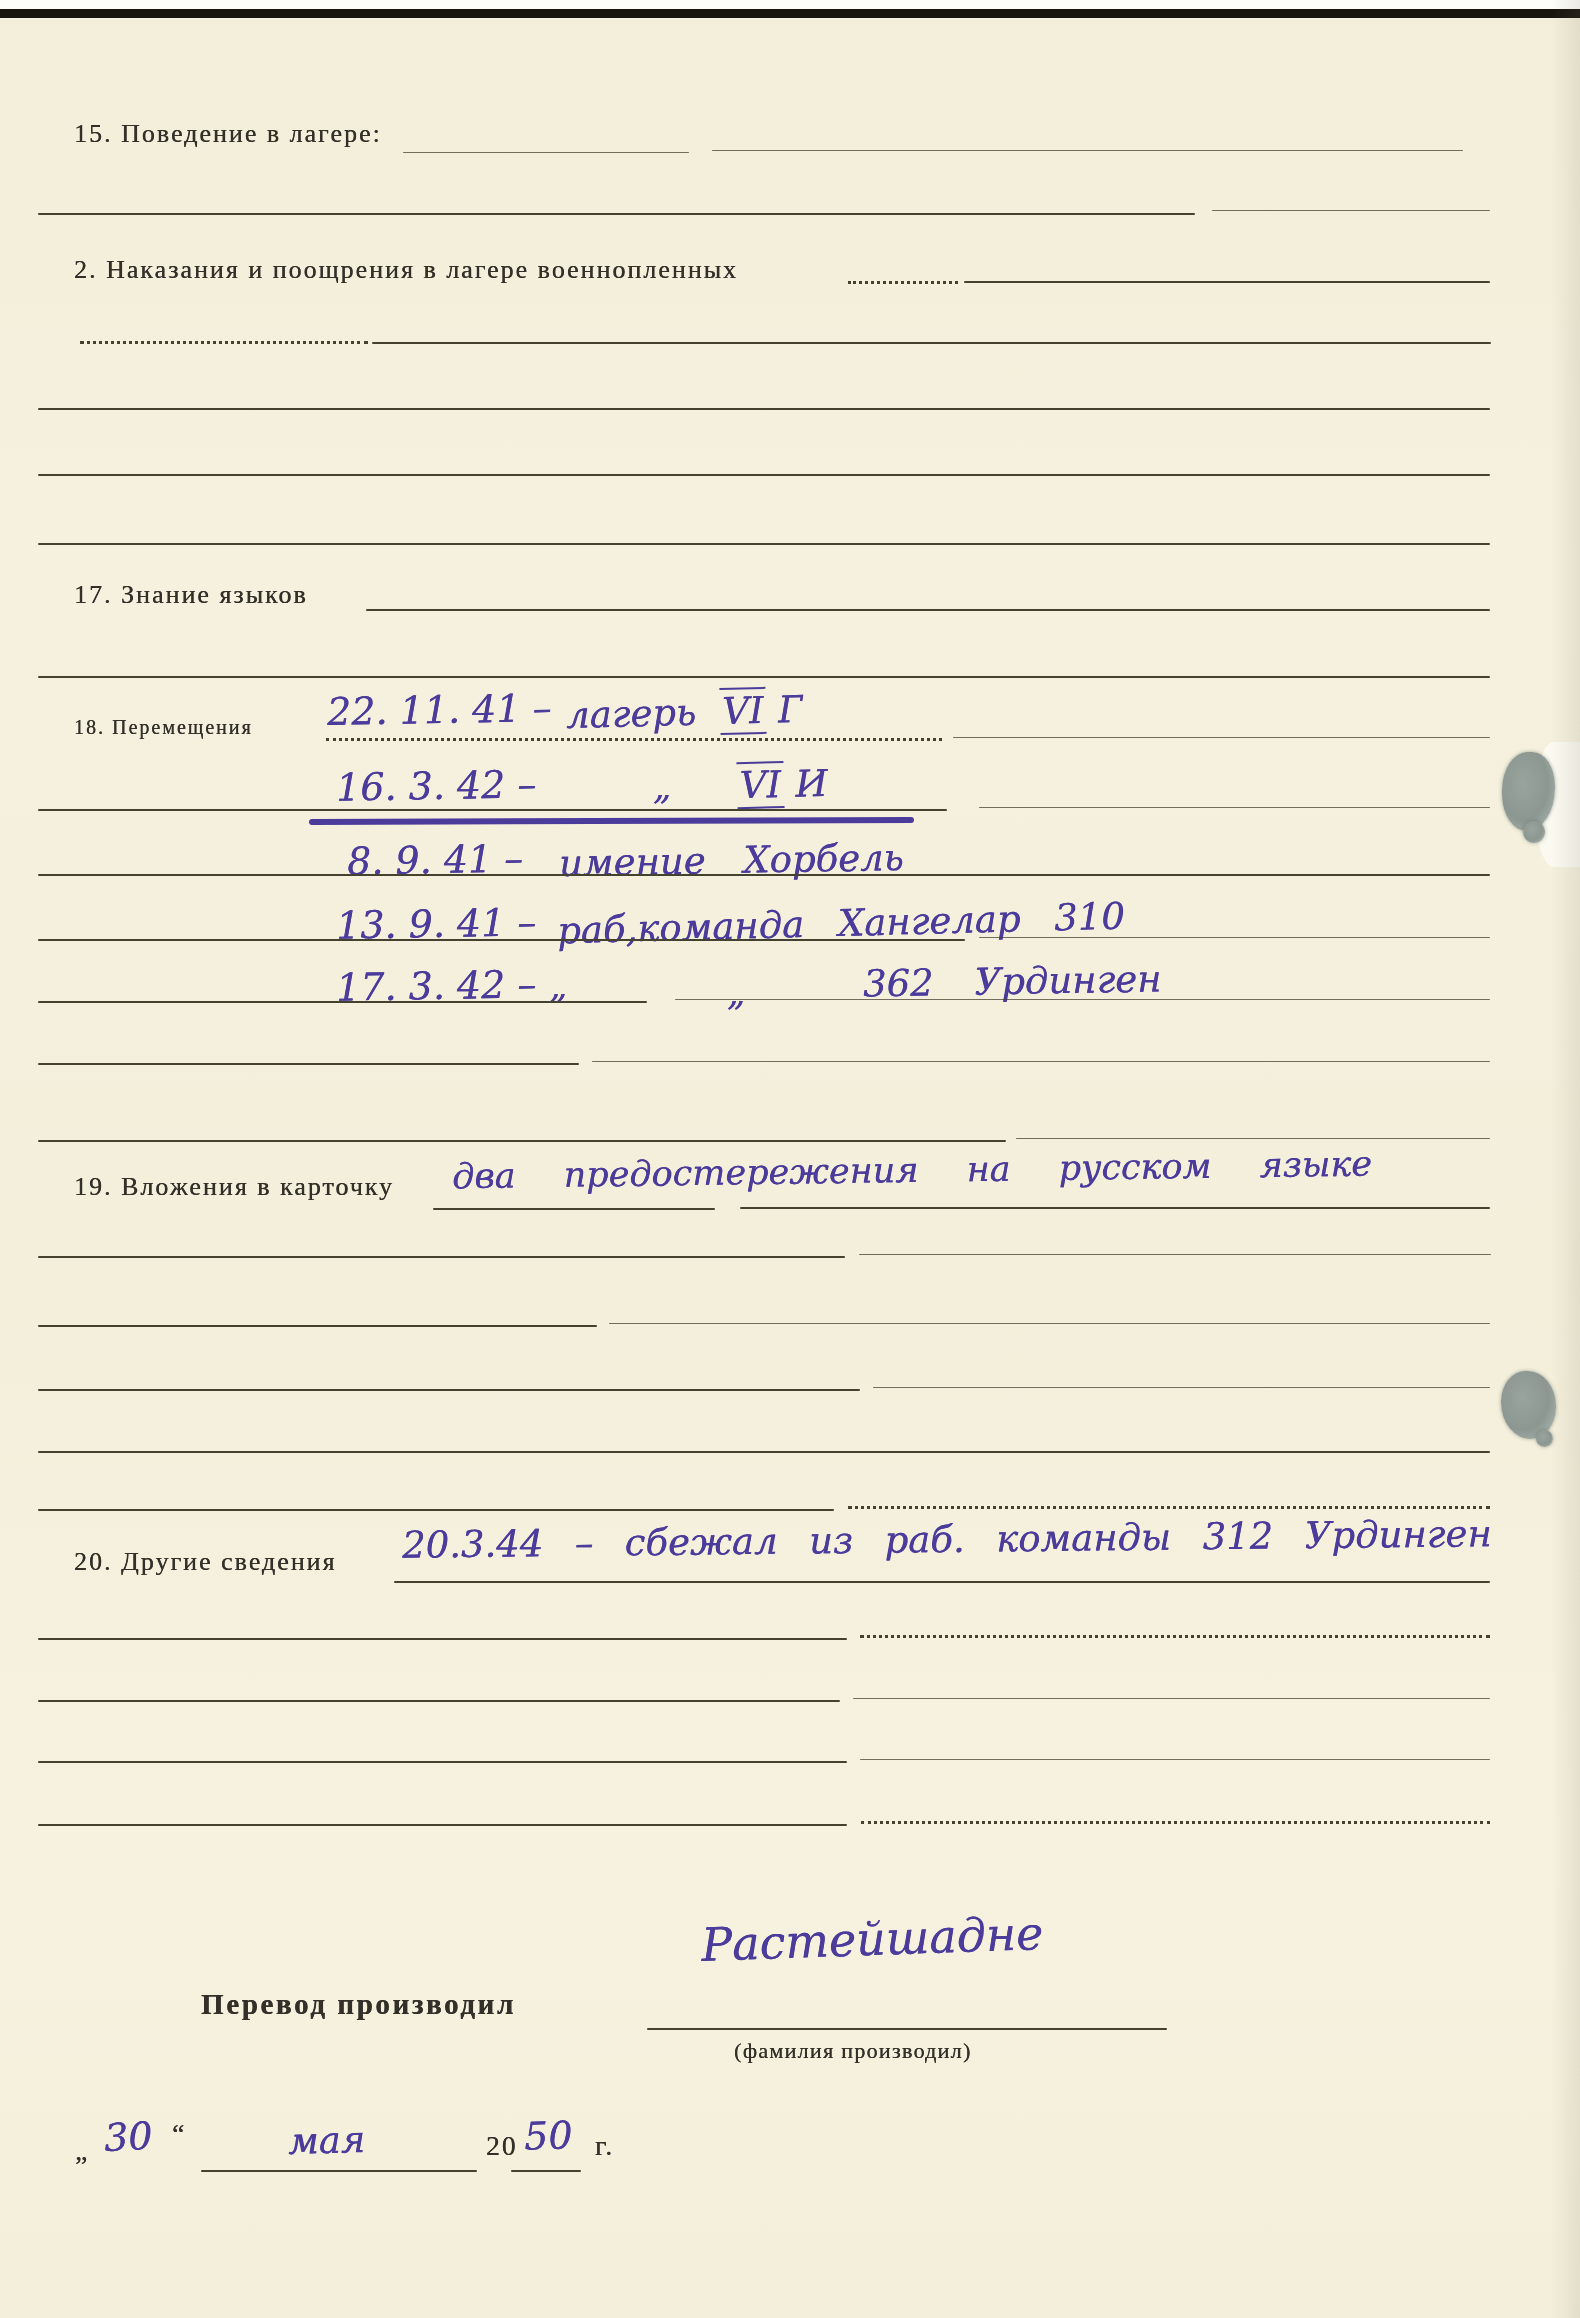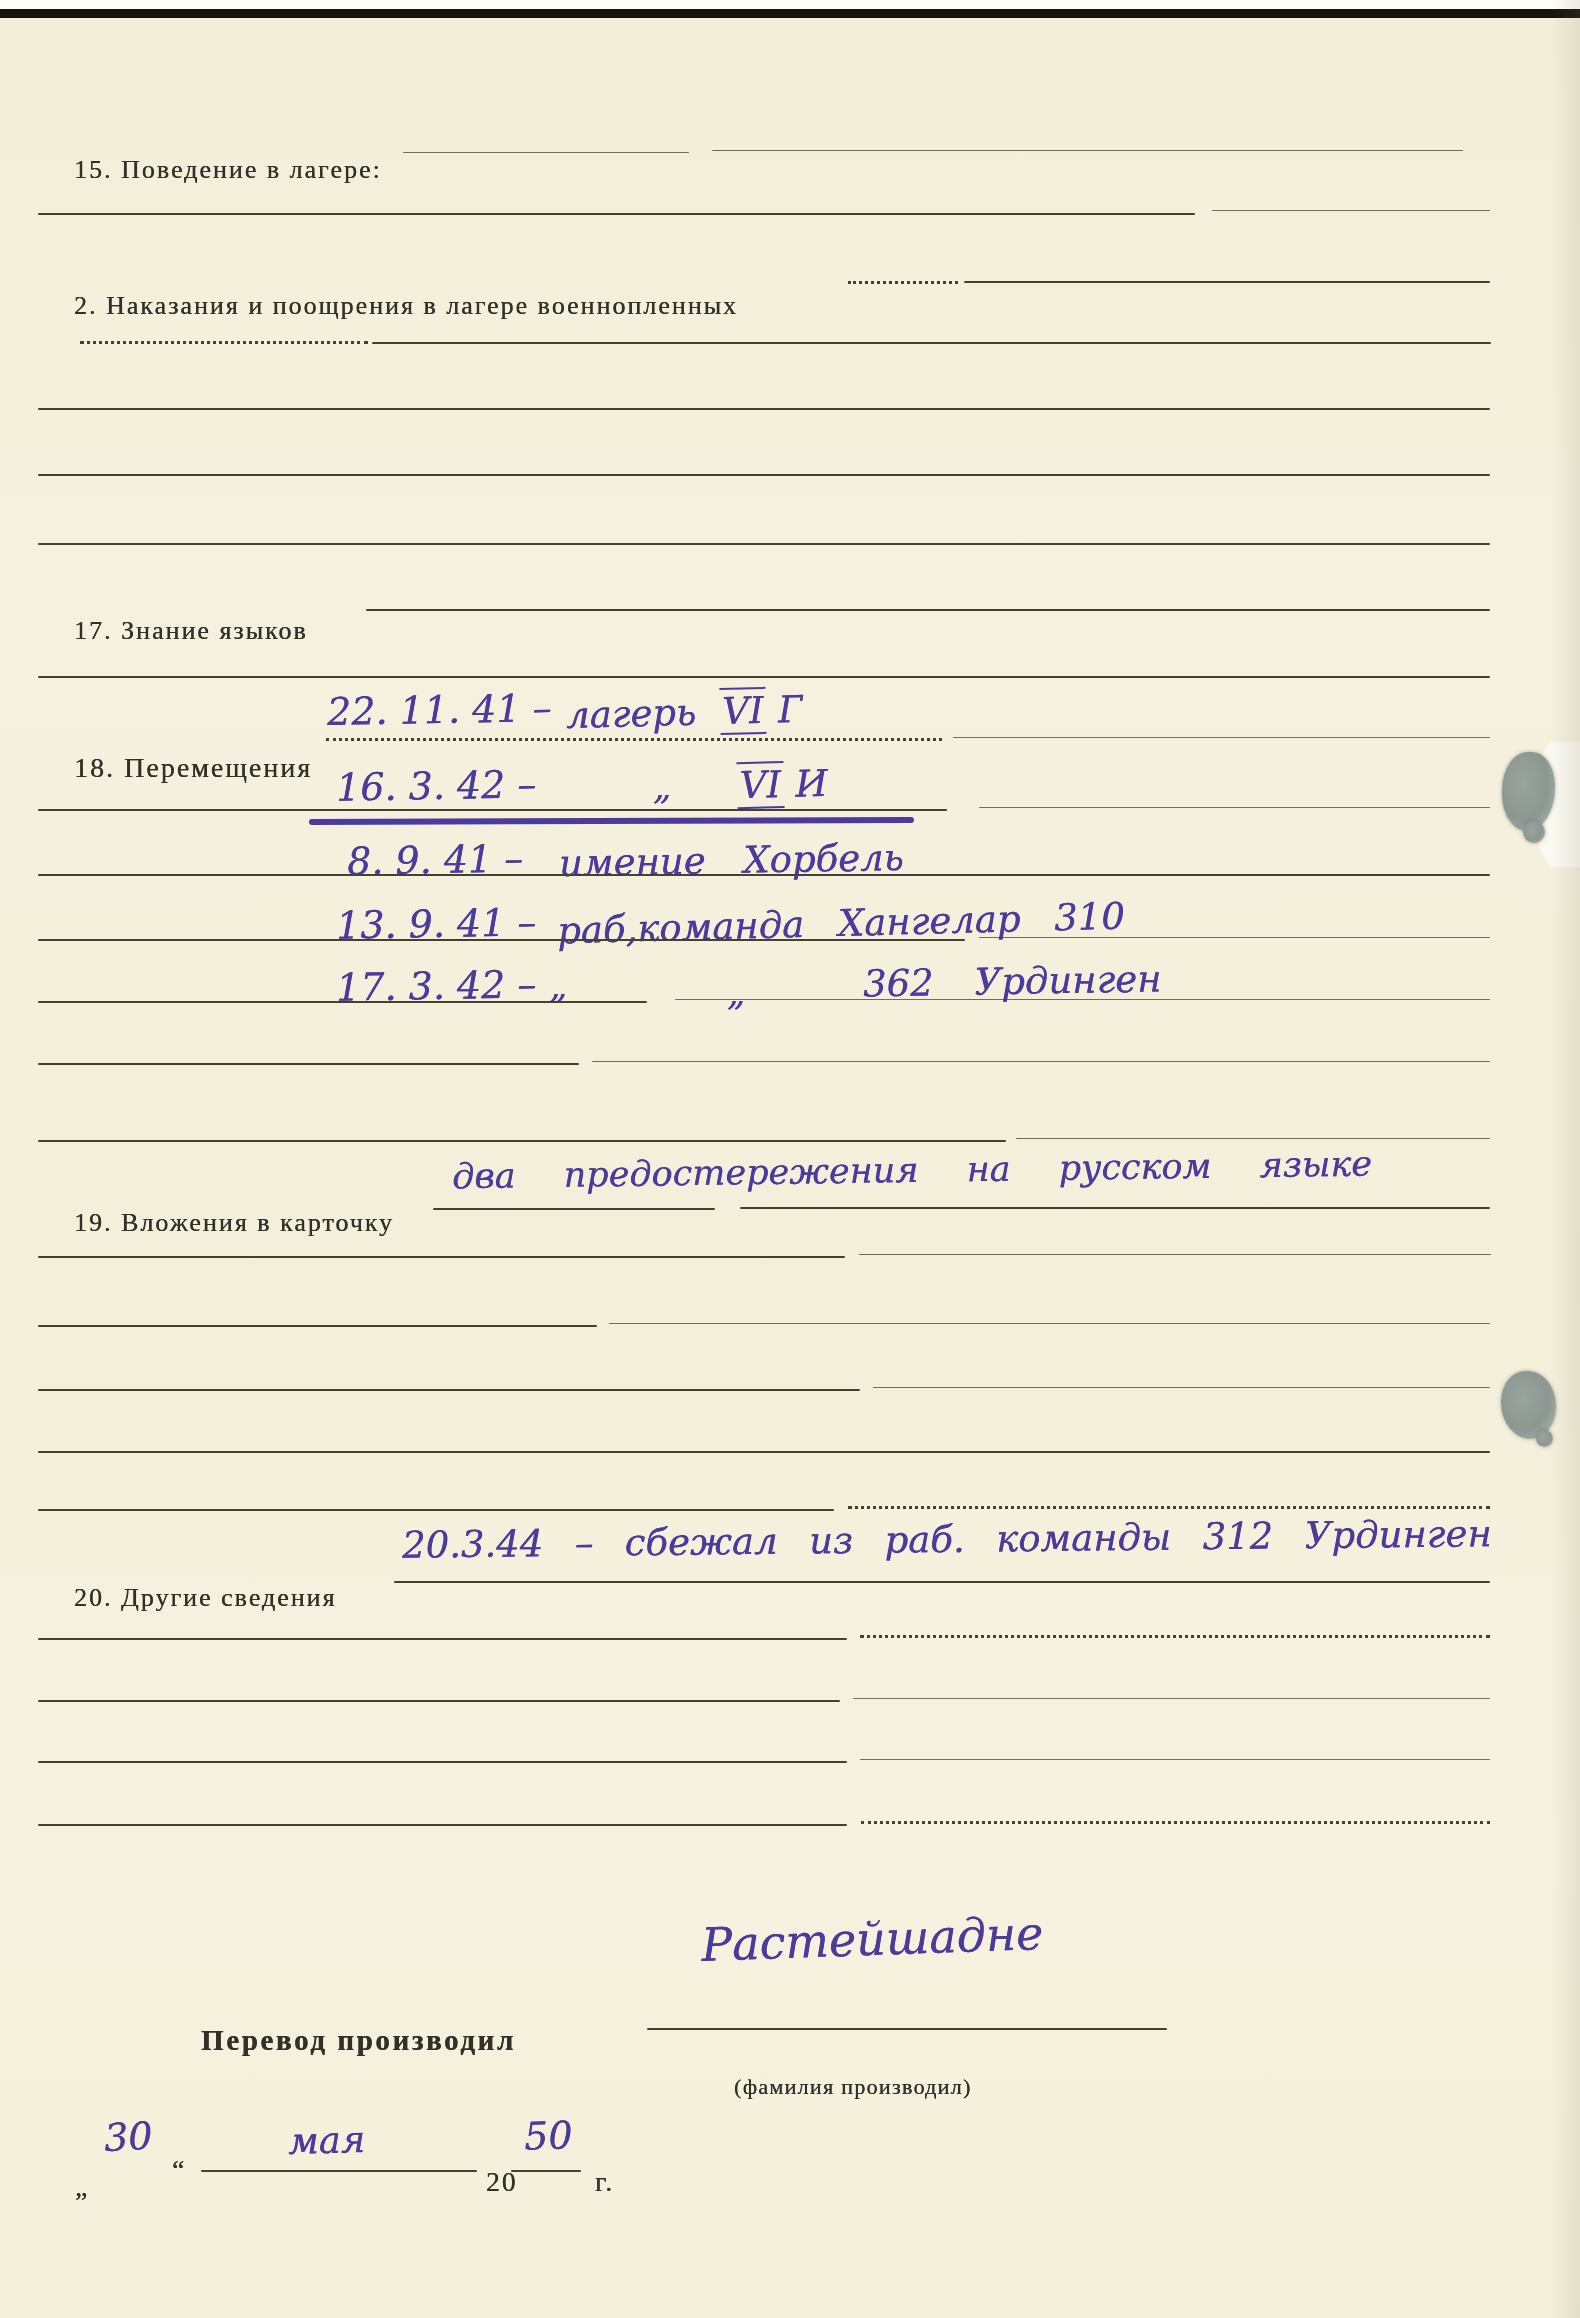--- a/index.html
+++ b/index.html
@@ -13,21 +13,21 @@
   #page::after{ 
     content:"";position:absolute;top:0;right:0;width:30px;height:100%;
     background:linear-gradient(90deg,rgba(0,0,0,0) 0%,rgba(120,115,95,.14) 100%);
     pointer-events:none;
   }
   .topwhite{position:absolute;left:0;top:0;width:100%;height:9.2px;background:#fdfdfa;}
   .topstrip{position:absolute;left:0;top:9.2px;width:100%;height:8.5px;background:#17140e;}
   .abs{position:absolute;white-space:nowrap;}
   .print{
     font-family:"Liberation Serif",serif;color:#33302a;
-    letter-spacing:2px;text-shadow:0.3px 0 0 currentColor;margin-top:36px;
+    letter-spacing:2px;text-shadow:0.3px 0 0 currentColor;
   }
   .small{letter-spacing:1.3px;}
   .hw{
     font-family:"DejaVu Serif",serif;font-style:italic;color:#4b3b9b;
     text-shadow:0.3px 0 0 currentColor;
   }
   .rule{position:absolute;height:2px;background:#45412f;border-radius:1.3px;}
   .rule.lite{opacity:.75;height:1.3px;}
   .dotted{position:absolute;height:0;border-bottom:3.3px dotted #45412f;}
   .hwrule{position:absolute;height:5.9px;background:#4b3b9b;border-radius:3.9px;transform:rotate(-.2deg);}
@@ -57,21 +57,21 @@
   <div class="dotted" style="left:80px;top:341px;width:288px;"></div>
   <div class="rule" style="left:372px;top:342px;width:1119px;"></div>
   <div class="rule" style="left:38px;top:408px;width:1452px;"></div>
   <div class="rule" style="left:38px;top:474px;width:1452px;"></div>
   <div class="rule" style="left:38px;top:543px;width:1452px;"></div>
 
   <div class="abs print" style="left:74px;top:580px;font-size:26px;">17. Знание языков</div>
   <div class="rule" style="left:366px;top:609px;width:1124px;"></div>
   <div class="rule" style="left:38px;top:676px;width:1452px;"></div>
 
-  <div class="abs print" style="left:74px;top:716px;font-size:28px;">18. Перемещения</div>
+  <div class="abs print" style="left:74px;top:716px;font-size:20px;">18. Перемещения</div>
 
   <div class="abs hw" style="left:327px;top:688px;font-size:38px;transform:rotate(-1deg);">22. 11. 41 –</div>
   <div class="abs hw" style="left:566px;top:691px;font-size:37px;transform:rotate(-1.5deg);"><span>лагерь</span>&nbsp;&nbsp;<span class="roman">VI</span>&nbsp;<span>Г</span></div>
   <div class="dotted" style="left:326px;top:738px;width:616px;"></div>
   <div class="rule lite" style="left:953px;top:737px;width:537px;"></div>
 
   <div class="abs hw" style="left:336px;top:764px;font-size:38px;transform:rotate(-1deg);">16. 3. 42 –</div>
   <div class="abs hw" style="left:653px;top:767px;font-size:35px;">„</div>
   <div class="abs hw" style="left:737px;top:763px;font-size:37px;transform:rotate(-1.5deg);"><span class="roman">VI</span>&nbsp;<span>И</span></div>
   <div class="rule" style="left:38px;top:809px;width:909px;"></div>

